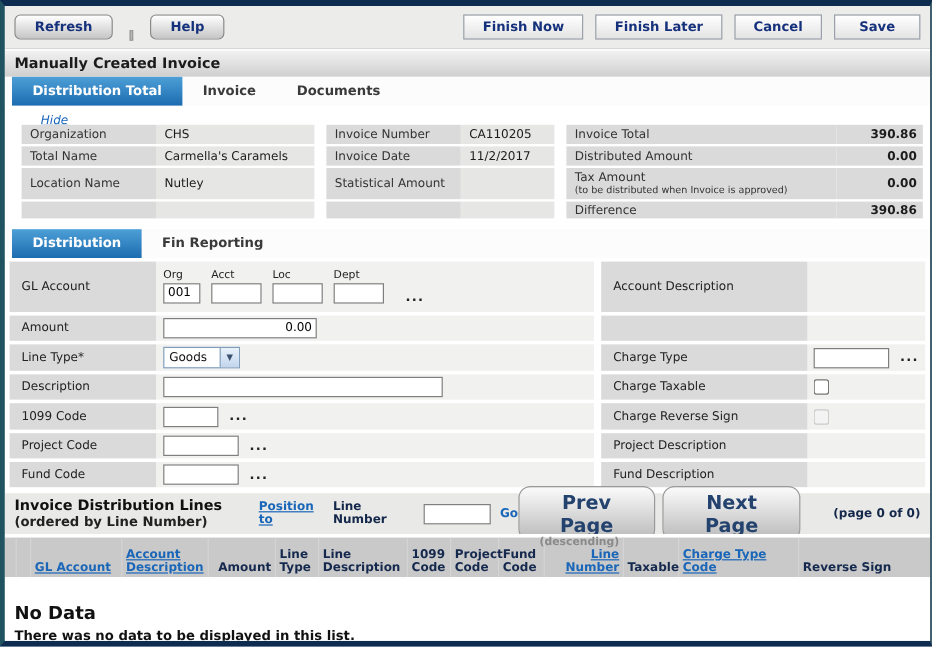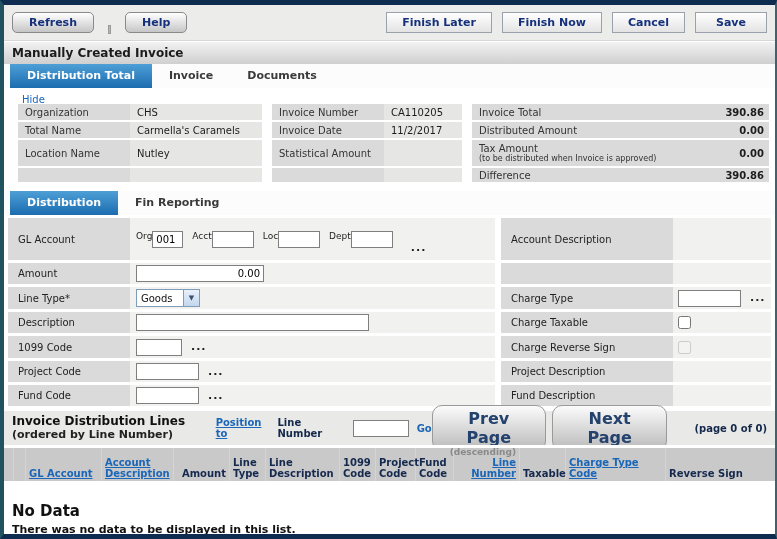--- a/index.html
+++ b/index.html
@@ -33,21 +33,21 @@
              font-size:12px; font-weight:bold; color:#1b1b1b; line-height:23px;
              padding-left:8px; border-top:1px solid #fff; flex-shrink:0; }
 
   
   .tabs { height:24px; display:flex; align-items:stretch; padding-left:6px;
              background:#fcfcfc; flex-shrink:0; }
   .tab { font-size:11px; font-weight:bold; color:#3a3a3a; padding:5px 17px 0 17px;
              cursor:pointer; }
   .tab.active { background:linear-gradient(#4d9fd6,#1c6cb0); color:#fff; }
 
-  .hide-row { height:15px; padding-left:18px; flex-shrink:0; }
+  .hide-row { height:15px; padding-left:30px; flex-shrink:0;font-style:italic; }
   .hide-row a { font-size:10px; color:#1a66b8; text-decoration:underline; cursor:pointer; }
 
   
   .summary { display:flex; padding:1px 6px 2px 14px; gap:10px; flex-shrink:0; }
   .sgroup { display:flex; flex-direction:column; }
   .srow { display:flex; margin-bottom:2px; }
   .scell { font-size:10px; display:flex; align-items:center; padding:0 5px 0 7px; }
   .slbl { background:#dadada; color:#333; }
   .sval { background:#e6e6e5; color:#1c1c1c; }
   .rh1,.rh2 { height:16px; } .rh3 { height:26px; } .rh4 { height:14px; }
@@ -67,21 +67,21 @@
   .flabel { width:122px; background:#dadada; font-size:10px; color:#222;
             display:flex; align-items:center; padding-left:10px; flex-shrink:0; }
   .ffield { flex:1; background:#f1f1ef; display:flex; align-items:center; padding-left:6px; }
   .rlabel { width:172px; background:#dadada; font-size:10px; color:#222;
             display:flex; align-items:center; padding-left:10px; flex-shrink:0; }
   .rfield { flex:1; background:#f1f1ef; display:flex; align-items:center; padding-left:5px; }
   .h42 { height:42px; } .h21 { height:21px; } .h22 { height:22px; }
 
   input[type=text] { border:1px solid #7f7f7f; background:#fff; height:17px;
             font-size:10px; font-family:inherit; padding:1px 3px; }
-  .seg-stack { display:flex; flex-direction:row; margin-right:9px; }
+  .seg-stack { display:flex; flex-direction:column; margin-right:9px; }
   .seg-lbl { font-size:9px; color:#222; margin-bottom:1px; }
   .in-org { width:31px; background:#cde3f6; }
   .in-seg { width:42px; }
   .in-amount { width:128px; text-align:right; }
   .in-desc { width:233px; }
   .in-1099 { width:46px; }
   .in-code { width:63px; }
   .ellipsis { font-size:11px; font-weight:bold; color:#222; margin-left:9px;
             letter-spacing:1px; cursor:pointer; line-height:8px; }
   .gl-ellipsis { align-self:flex-end; margin-bottom:8px; }
@@ -133,22 +133,22 @@
 </head>
 <body>
 
 <div class="frame">
 
   <div class="toolbar">
     <button class="btn-round">Refresh</button>
     <span class="tb-sep"></span>
     <button class="btn-round">Help</button>
     <div class="toolbar-right">
+      <button class="btn-flat">Finish Now</button>
       <button class="btn-flat">Finish Later</button>
-      <button class="btn-flat">Finish Now</button>
       <button class="btn-flat">Cancel</button>
       <button class="btn-flat">Save</button>
     </div>
   </div>
 
   <div class="title-band">Manually Created Invoice</div>
 
   <div class="tabs">
     <div class="tab active">Distribution Total</div>
     <div class="tab">Invoice</div>

